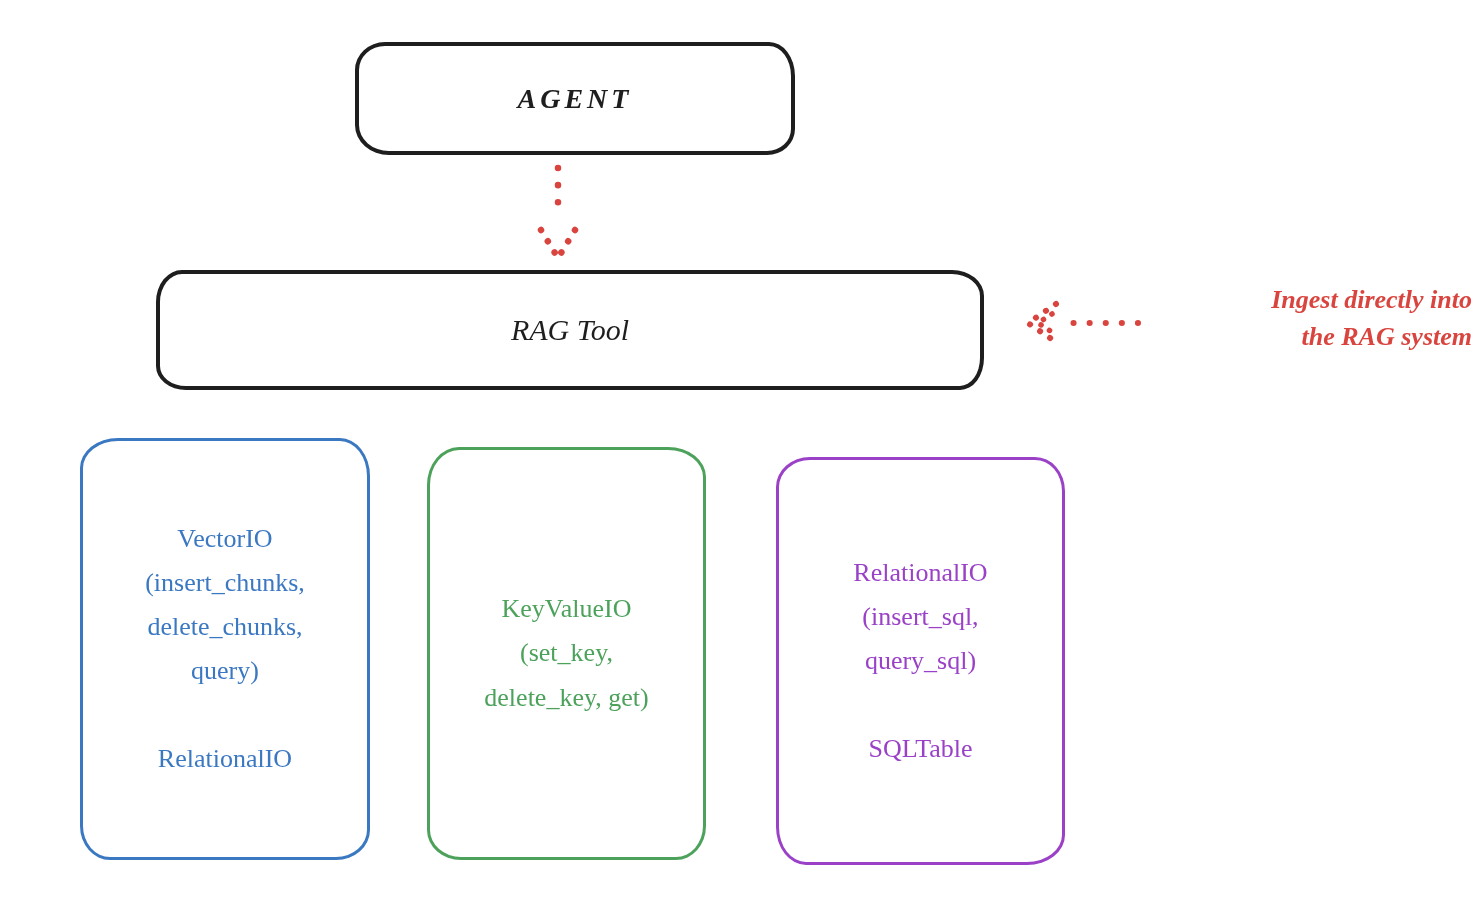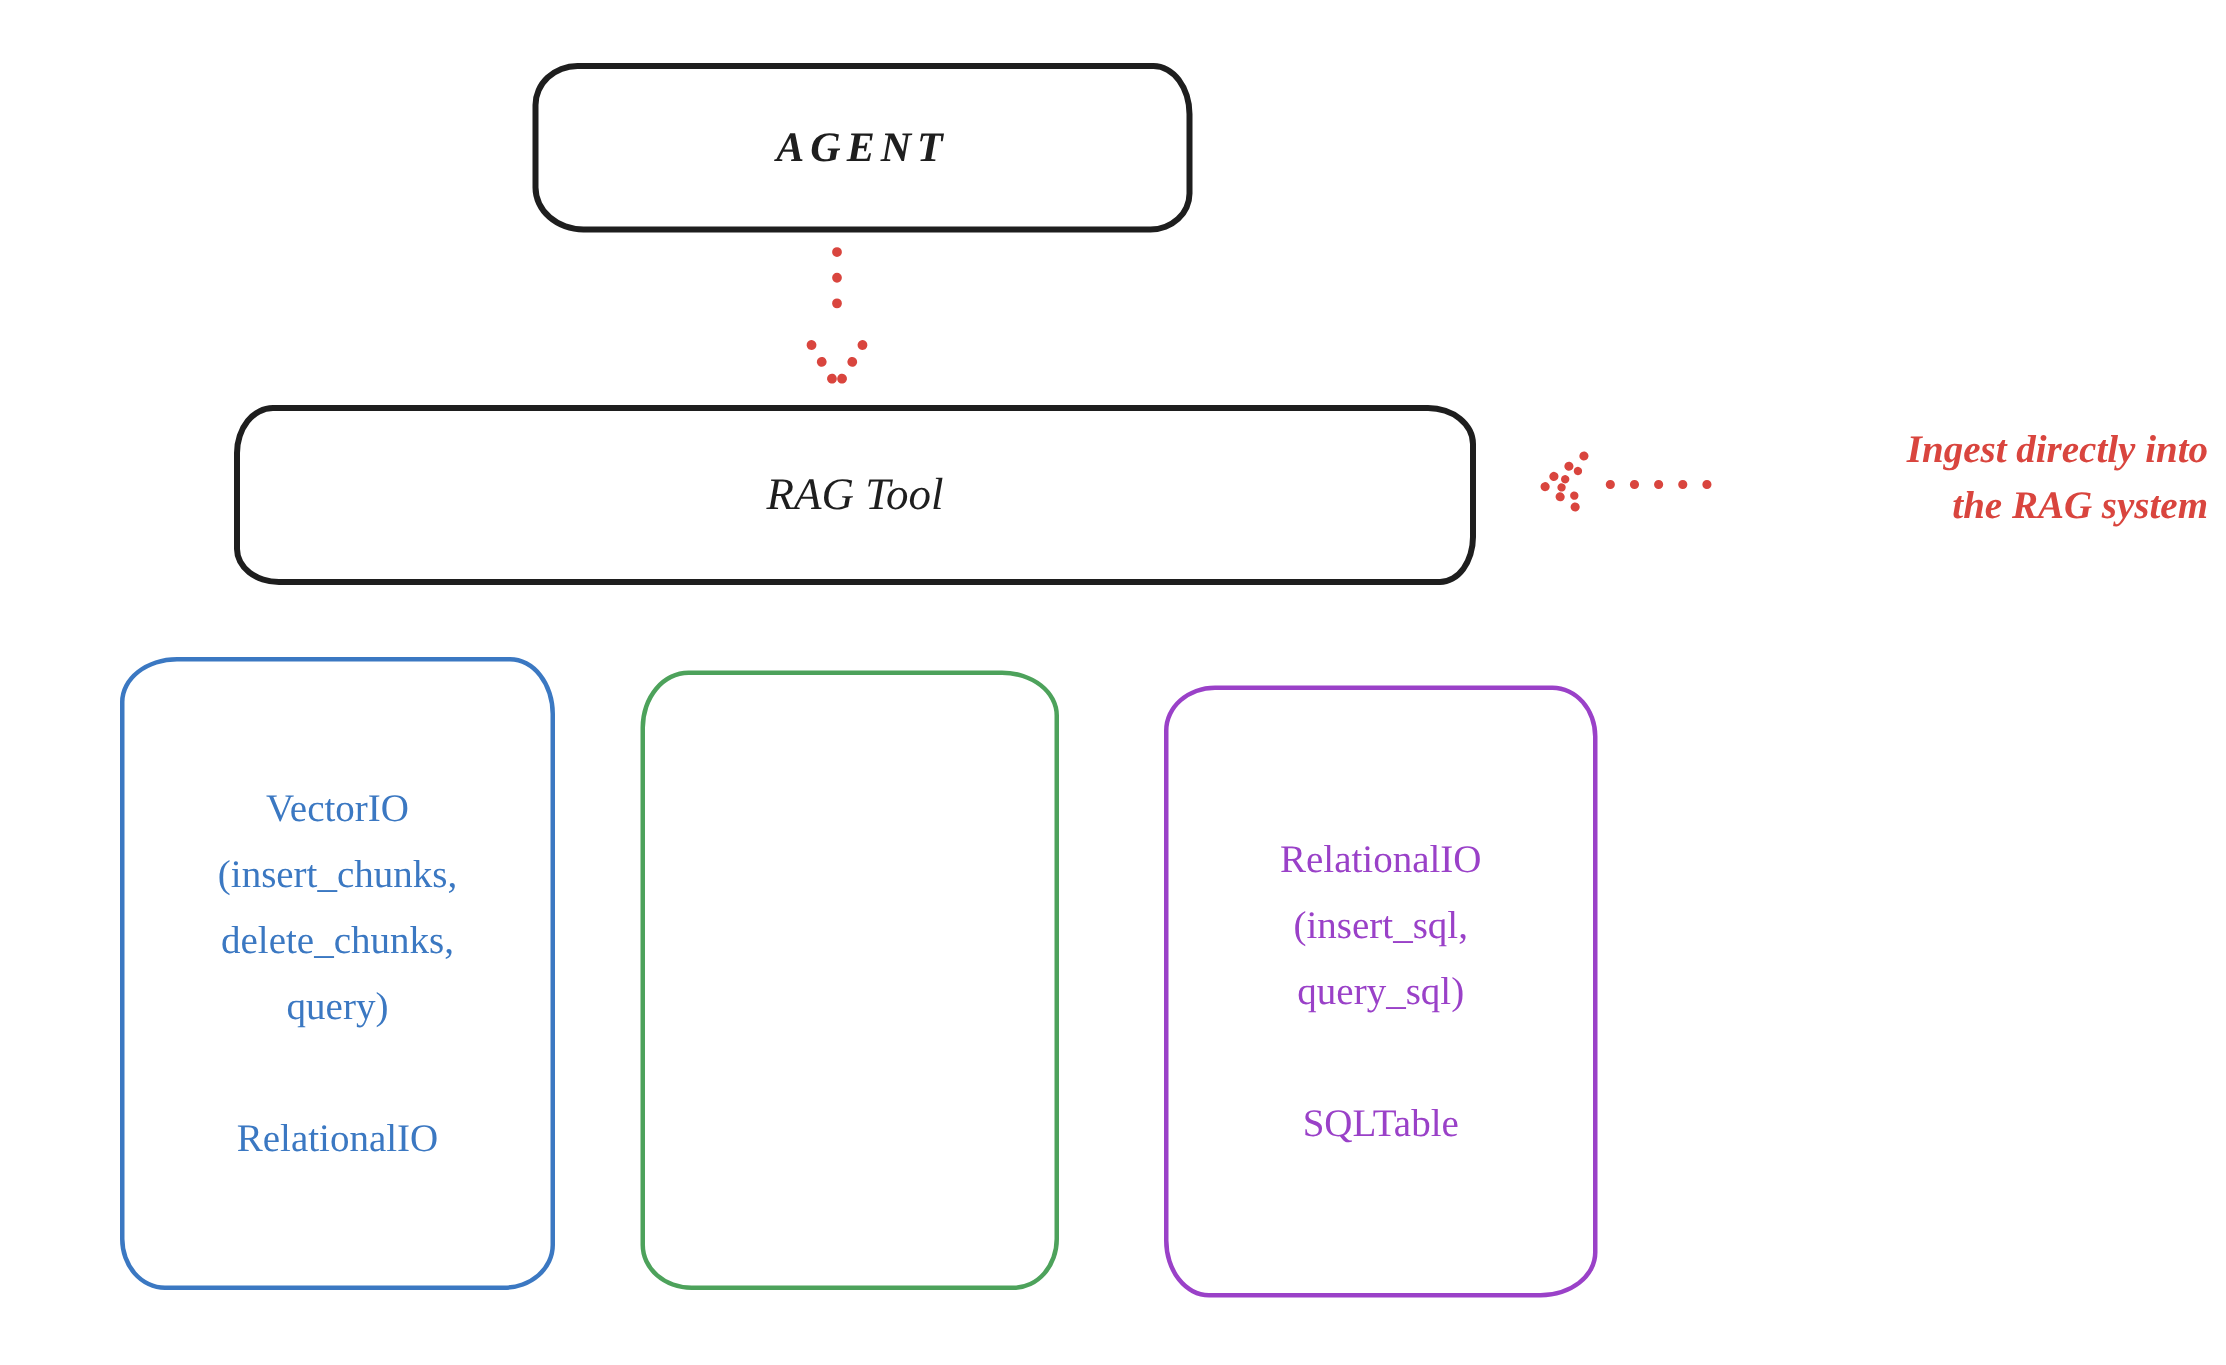--- a/index.html
+++ b/index.html
@@ -108,20 +108,23 @@
 
   <div class="store store-vector" style="--c: #3b78c2;">
     <div class="io-label">VectorIO
 (insert_chunks,
 delete_chunks,
 query)</div>
     <div class="index-label">RelationalIO</div>
   </div>
 
   <div class="store store-keyvalue" style="--c: #4da25b;">
+    <div class="io-label">KeyValueIO
+(set_key,
+delete_key, get)</div>
   </div>
 
   <div class="store store-relational" style="--c: #9a41c8;">
     <div class="io-label">RelationalIO
 (insert_sql,
 query_sql)</div>
     <div class="index-label">SQLTable</div>
   </div>
 
 </div>

